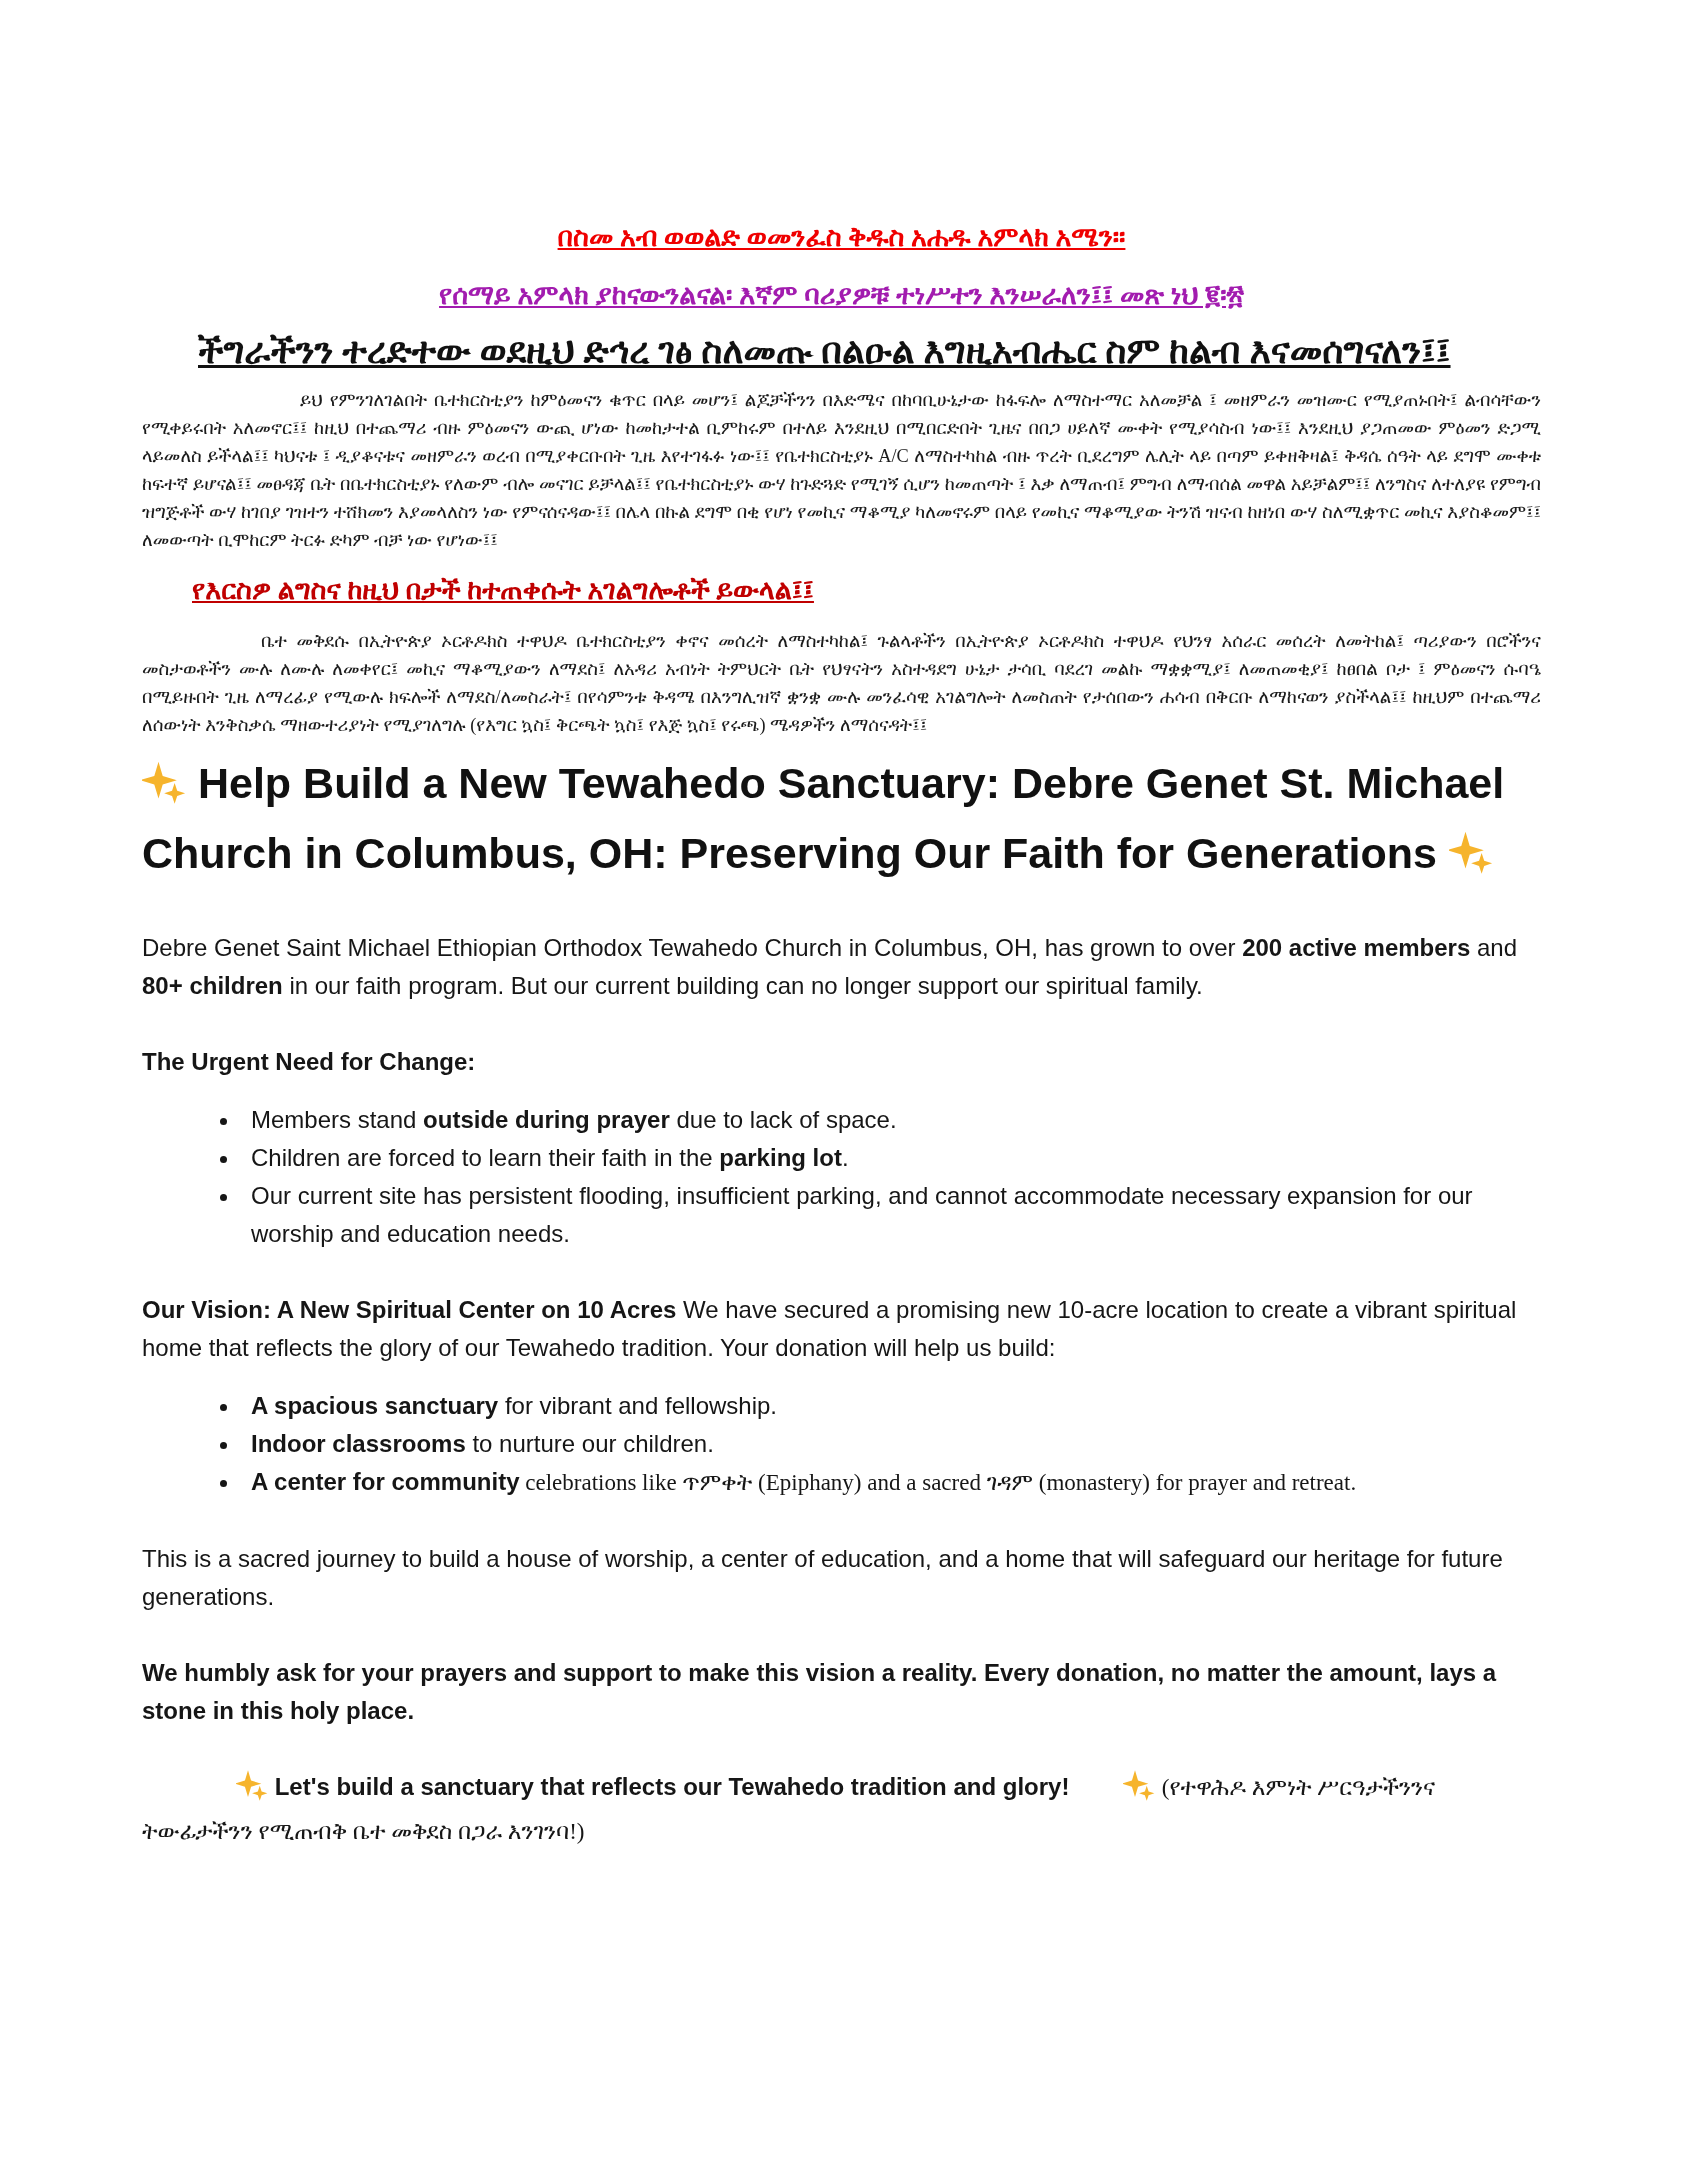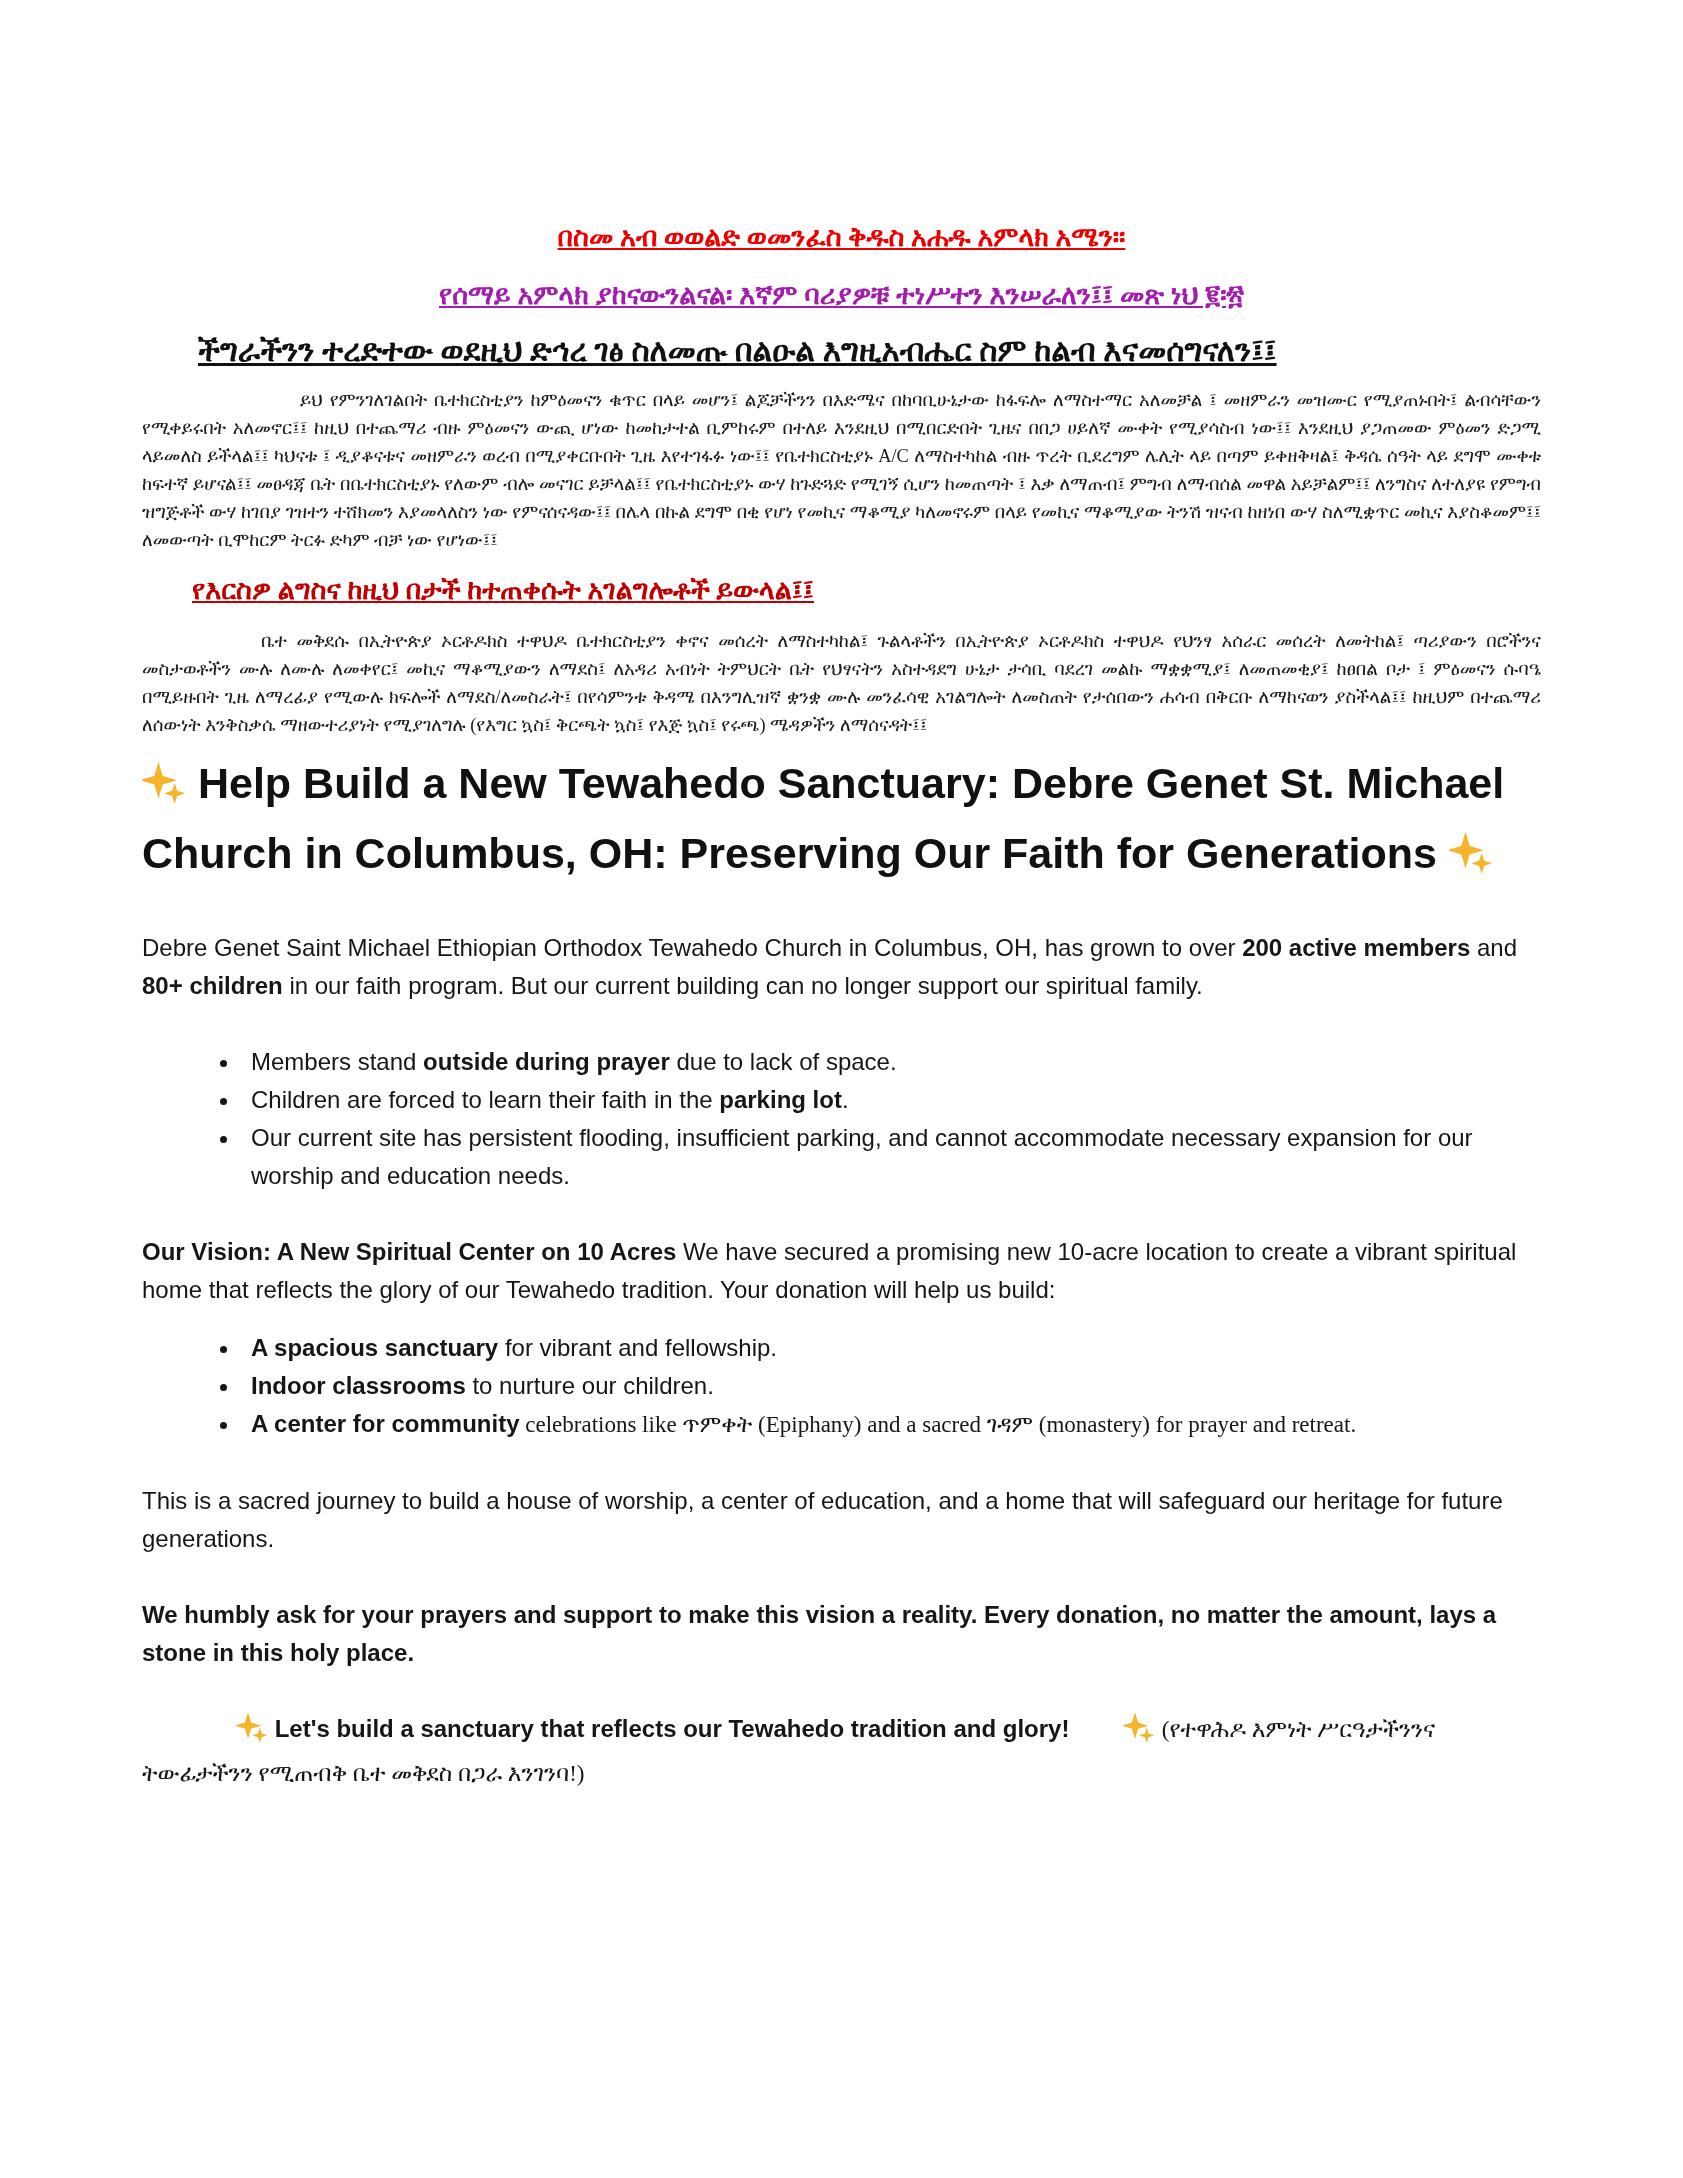--- a/index.html
+++ b/index.html
@@ -30,21 +30,21 @@
     text-align: center;
     font-weight: bold;
     font-size: 27px;
     line-height: 34px;
     color: #a21caf;
     text-decoration: underline;
     margin-bottom: 22px;
   }
   .amh-gratitude {
     font-weight: bold;
-    font-size: 31px;
+    font-size: 36px;
     line-height: 34px;
     color: #111111;
     text-decoration: underline;
     margin: 0 0 18px 56px;
   }
   .amh-head2 {
     font-weight: bold;
     font-size: 27px;
     line-height: 34px;
     color: #c00000;
@@ -113,20 +113,21 @@
         </svg></span>
     <span>Help Build a New Tewahedo Sanctuary: Debre Genet St. Michael Church in Columbus, OH: Preserving Our Faith for Generations</span>
     <span class="sparkle"><svg width="44" height="44" viewBox="0 0 24 24">
           <path fill="#F6B42C" d="M9 1 L11.3 8.7 L19 11 L11.3 13.3 L9 21 L6.7 13.3 L-1 11 L6.7 8.7 Z"></path>
           <path fill="#F6B42C" d="M17.8 12.5 L19.2 16.8 L23.5 18.2 L19.2 19.6 L17.8 23.9 L16.4 19.6 L12.1 18.2 L16.4 16.8 Z"></path>
         </svg></span>
   </h1>
 
   <p class="body-para"><span>Debre Genet Saint Michael Ethiopian Orthodox Tewahedo Church in Columbus, OH, has grown to over </span><span class="b">200 active members</span><span> and </span><span class="b">80+ children</span><span> in our faith program. But our current building can no longer support our spiritual family.</span></p>
 
+  <p class="body-para b tight">The Urgent Need for Change:</p>
 
   <ul class="doc-list">
     <li><span>Members stand </span><span class="b">outside during prayer</span><span> due to lack of space.</span></li>
     <li><span>Children are forced to learn their faith in the </span><span class="b">parking lot</span><span>.</span></li>
     <li><span>Our current site has persistent flooding, insufficient parking, and cannot accommodate necessary expansion for our worship and education needs.</span></li>
   </ul>
 
   <p class="body-para tight"><span class="b">Our Vision: A New Spiritual Center on 10 Acres</span><span> We have secured a promising new 10-acre location to create a vibrant spiritual home that reflects the glory of our Tewahedo tradition. Your donation will help us build:</span></p>
 
   <ul class="doc-list">

